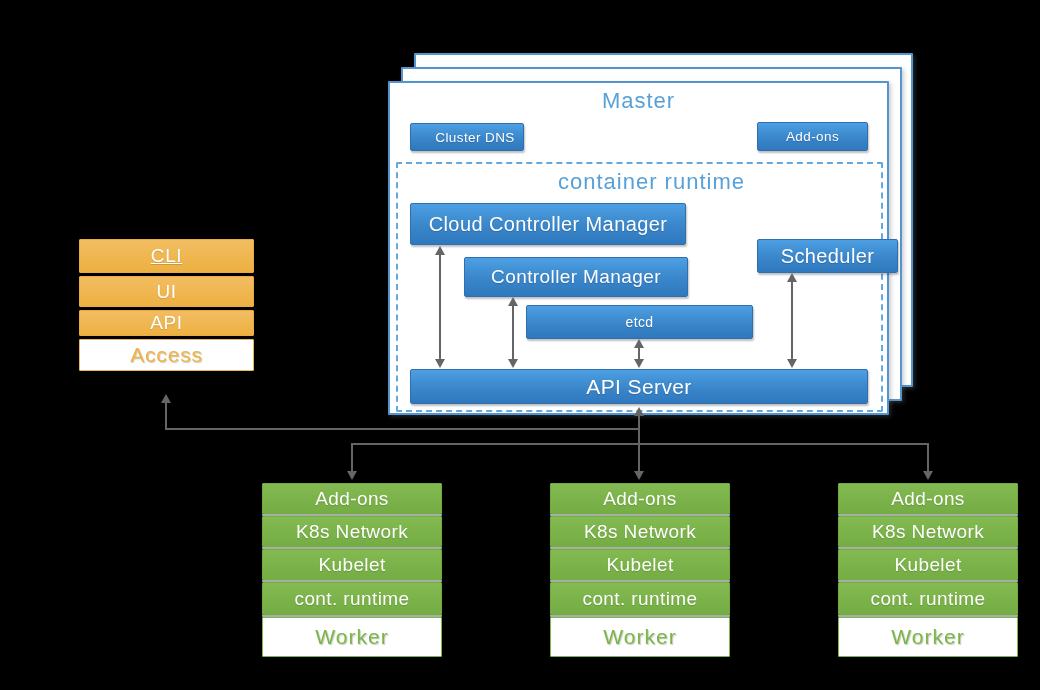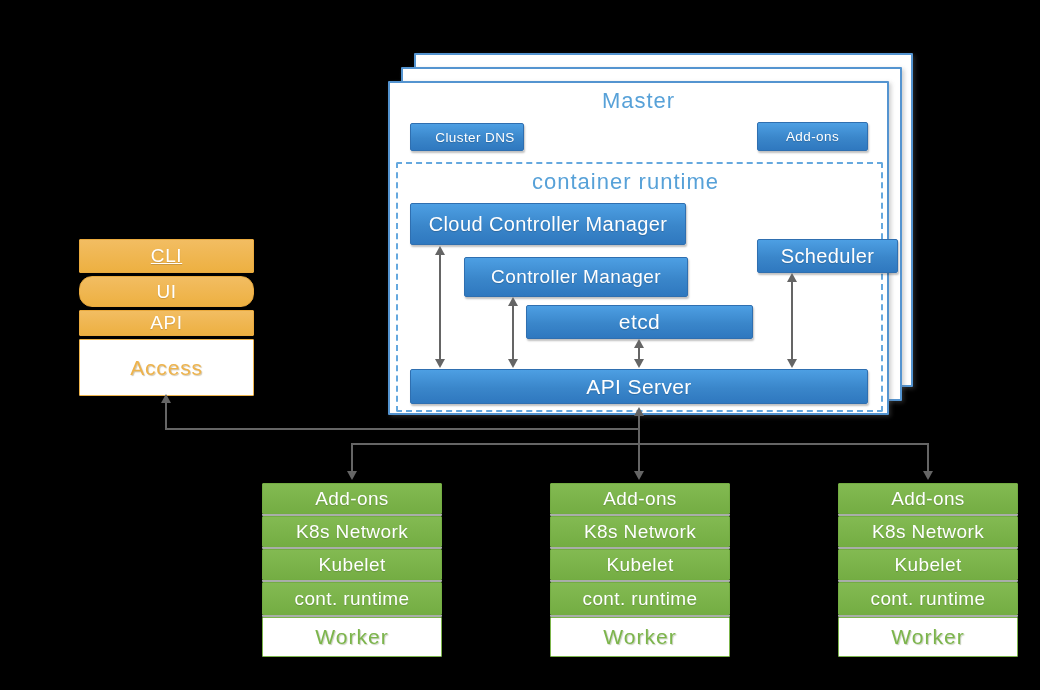--- a/index.html
+++ b/index.html
@@ -63,33 +63,33 @@
   <div class="layer" style="left:414px; top:53px; width:499px; height:334px;"></div>
   <div class="layer" style="left:401px; top:67px; width:501px; height:334px;"></div>
   <div class="layer" style="left:388px; top:81px; width:501px; height:334px;"></div>
 
   <div class="titleblue" style="left:388px; top:88px; width:501px; font-size:22px;">Master</div>
 
   <div class="bluebox" style="left:410px; top:123px; width:114px; height:28px; font-size:13.5px;padding-left:16px;">Cluster DNS</div>
   <div class="bluebox" style="left:757px; top:122px; width:111px; height:29px; font-size:13.5px;">Add-ons</div>
 
   <div class="dashed" style="left:396px; top:162px; width:487px; height:250px;"></div>
-  <div class="titleblue" style="left:382px; top:169px; width:487px; font-size:22px;">container runtime</div>
+  <div class="titleblue" style="left:408px; top:169px; width:487px; font-size:22px;">container runtime</div>
 
   <div class="bluebox" style="left:410px; top:203px; width:276px; height:42px; font-size:20px;">Cloud Controller Manager</div>
   <div class="bluebox" style="left:464px; top:257px; width:224px; height:40px; font-size:19px;">Controller Manager</div>
   <div class="bluebox" style="left:757px; top:239px; width:141px; height:34px; font-size:20px;">Scheduler</div>
-  <div class="bluebox" style="left:526px; top:305px; width:227px; height:34px; font-size:21px;">etcd</div>
+  <div class="bluebox" style="left:526px; top:305px; width:227px; height:34px; font-size:14px;">etcd</div>
   <div class="bluebox" style="left:410px; top:369px; width:458px; height:35px; font-size:21px;">API Server</div>
 
   <div class="vstack" style="left:79px; top:239px; width:175px;">
     <div class="orangebox" style="height:34px; font-size:19px;text-decoration:underline;">CLI</div>
-    <div class="orangebox" style="height:31px; font-size:19px;border-radius:13px;">UI</div>
+    <div class="orangebox" style="height:31px; font-size:19px;">UI</div>
     <div class="orangebox" style="height:26px; font-size:19px;">API</div>
-    <div class="accessbox" style="height:57px; font-size:21px;">Access</div>
+    <div class="accessbox" style="height:32px; font-size:21px;">Access</div>
   </div>
 
   <div class="vstack" style="left:262px; top:483px; width:180px;">
     <div class="greenbox" style="height:31px; font-size:19px;">Add-ons</div>
     <div class="greenbox" style="height:31px; font-size:19px;">K8s Network</div>
     <div class="greenbox" style="height:31px; font-size:19px;">Kubelet</div>
     <div class="greenbox" style="height:33px; font-size:19px;">cont. runtime</div>
     <div class="workerbase" style="height:40px; font-size:21px;">Worker</div>
   </div>
 

